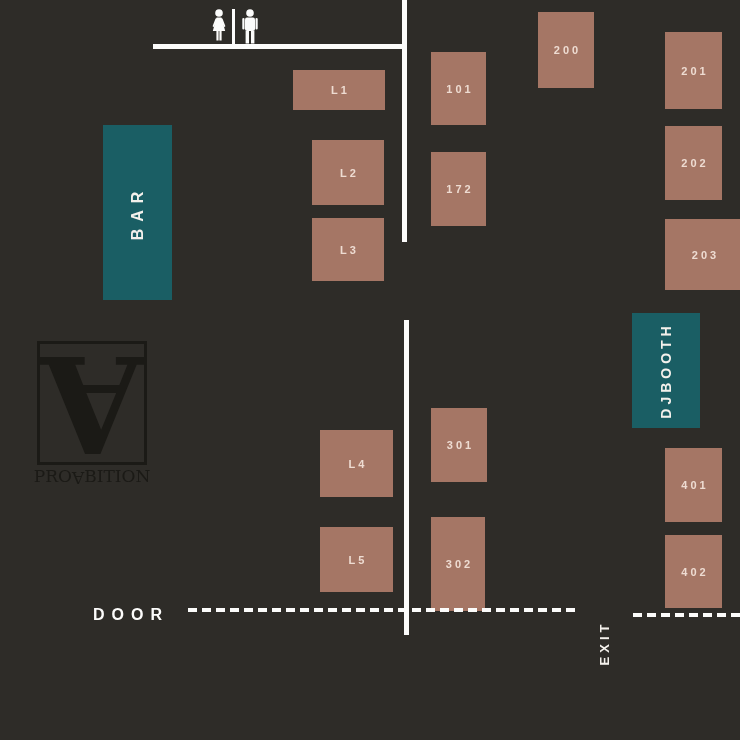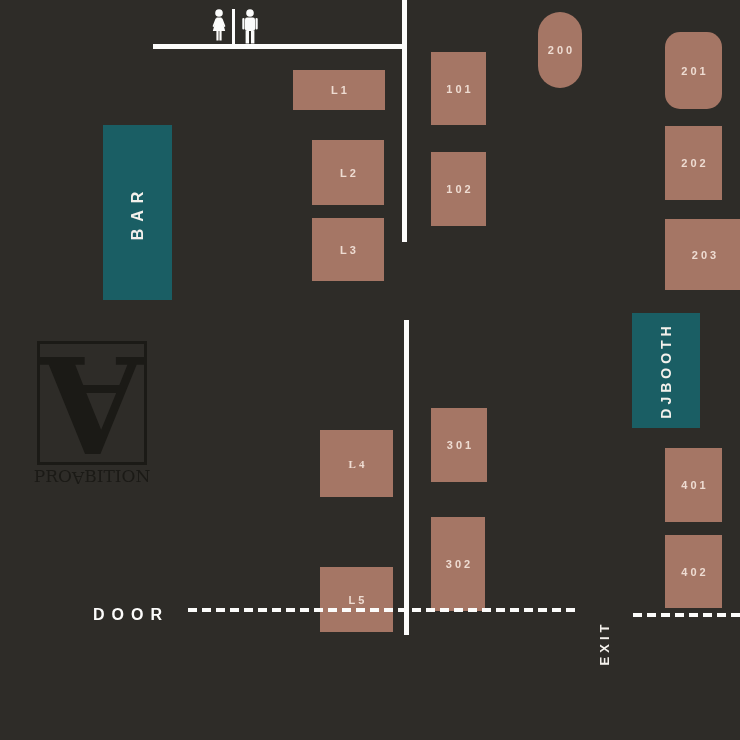--- a/index.html
+++ b/index.html
@@ -118,36 +118,36 @@
   <div id="tables-layer">
       <div class="table" style="left: 293px; top: 70px; width: 92px; height: 40px;">
         <span>L1</span>
       </div>
       <div class="table" style="left: 312px; top: 140px; width: 72px; height: 65px;">
         <span>L2</span>
       </div>
       <div class="table" style="left: 312px; top: 218px; width: 72px; height: 63px;">
         <span>L3</span>
       </div>
-      <div class="table" style="left: 320px; top: 430px; width: 73px; height: 67px; font-family: Liberation Serif, serif;">
+      <div class="table" style="left: 320px; top: 430px; width: 73px; height: 67px;">
         <span>L4</span>
       </div>
-      <div class="table" style="left: 320px; top: 527px; width: 73px; height: 65px; margin-top: 40px;">
+      <div class="table" style="left: 320px; top: 527px; width: 73px; height: 65px;">
         <span>L5</span>
       </div>
       <div class="table" style="left: 431px; top: 52px; width: 55px; height: 73px;">
         <span>101</span>
       </div>
       <div class="table" style="left: 431px; top: 152px; width: 55px; height: 74px;">
-        <span>102</span>
+        <span>172</span>
       </div>
-      <div class="table" style="left: 538px; top: 12px; width: 44px; height: 76px; border-radius: 22px;">
+      <div class="table" style="left: 538px; top: 12px; width: 56px; height: 76px;">
         <span>200</span>
       </div>
-      <div class="table" style="left: 665px; top: 32px; width: 57px; height: 77px; border-radius: 15px;">
+      <div class="table" style="left: 665px; top: 32px; width: 57px; height: 77px;">
         <span>201</span>
       </div>
       <div class="table" style="left: 665px; top: 126px; width: 57px; height: 74px;">
         <span>202</span>
       </div>
       <div class="table" style="left: 665px; top: 219px; width: 78px; height: 71px;">
         <span>203</span>
       </div>
       <div class="table" style="left: 431px; top: 408px; width: 56px; height: 74px;">
         <span>301</span>

